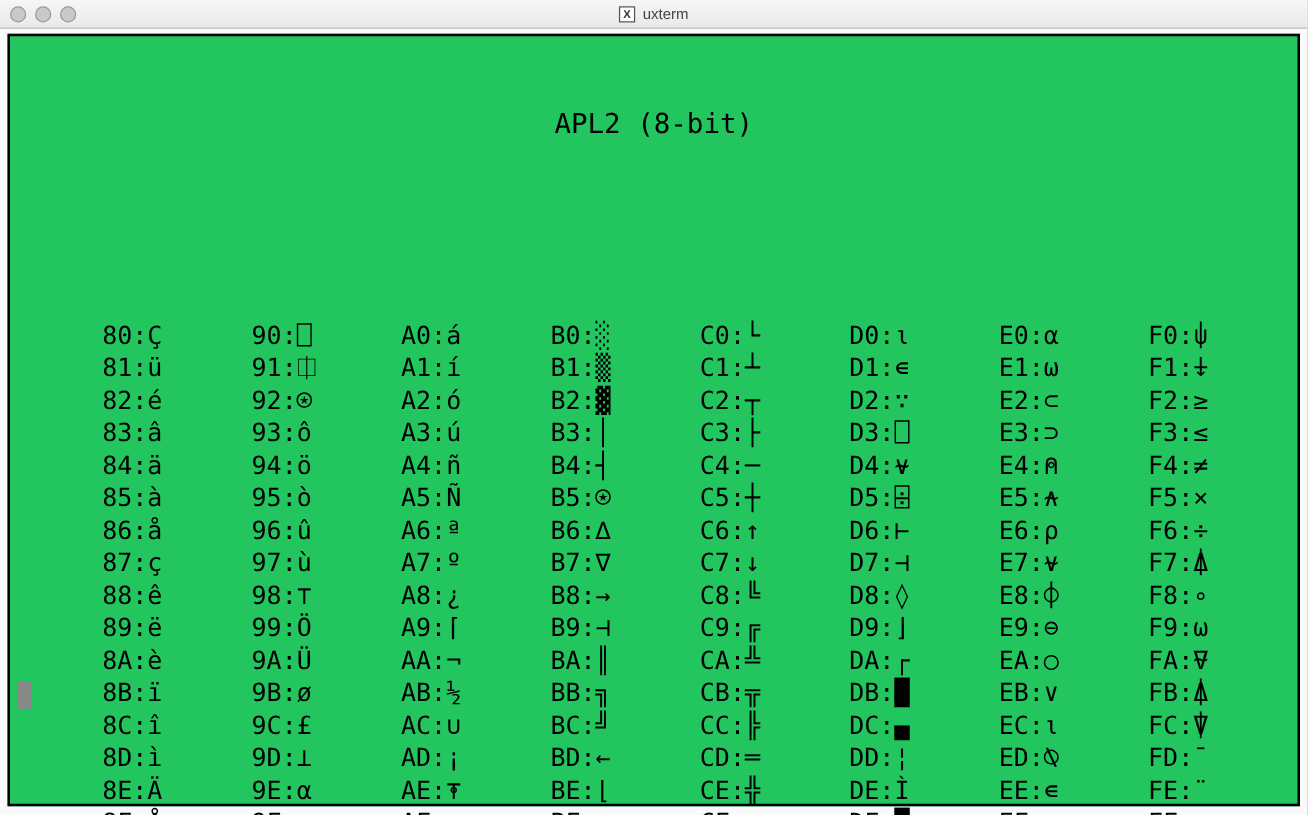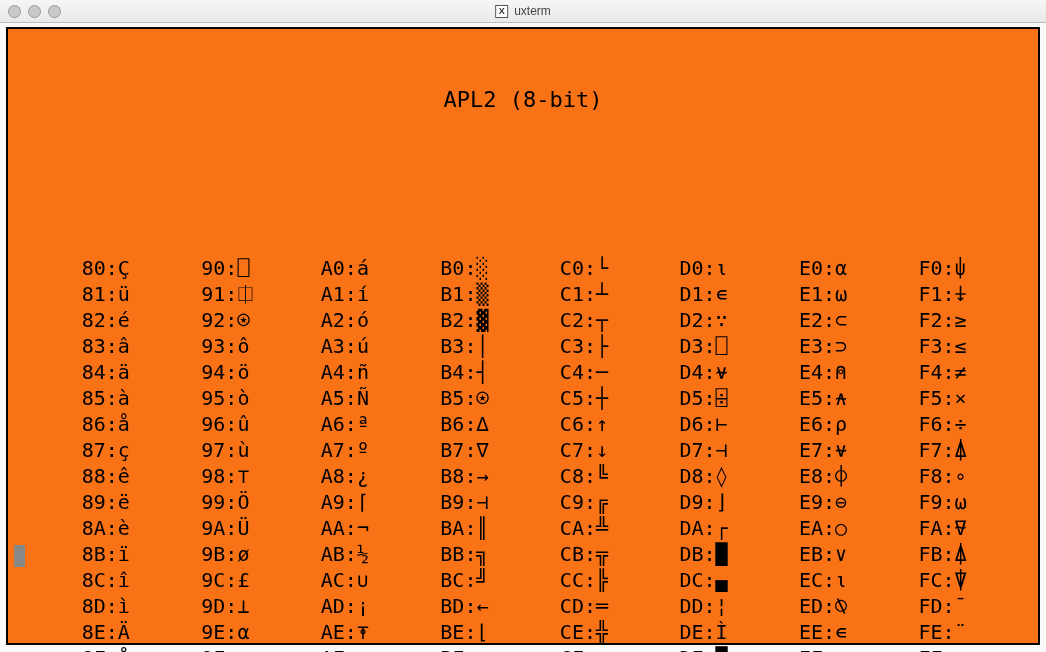--- a/index.html
+++ b/index.html
@@ -53,21 +53,21 @@
     align-items: center;
     justify-content: center;
     font-size: 9px;
     line-height: 1;
     font-weight: bold;
     color: #333;
     background: #fff;
   }
   .window-body {
     position: relative;
-    background: #f97316;
+    background: #22c55e;
     box-sizing: border-box;
     border: 2px solid #000;
     margin: 4px 6px 6px 6px;
     height: 618px;
   }
   .term {
     font-family: "DejaVu Sans Mono", "Menlo", "Consolas", monospace;
     font-size: 20px;
     line-height: 26px;
     white-space: pre;

